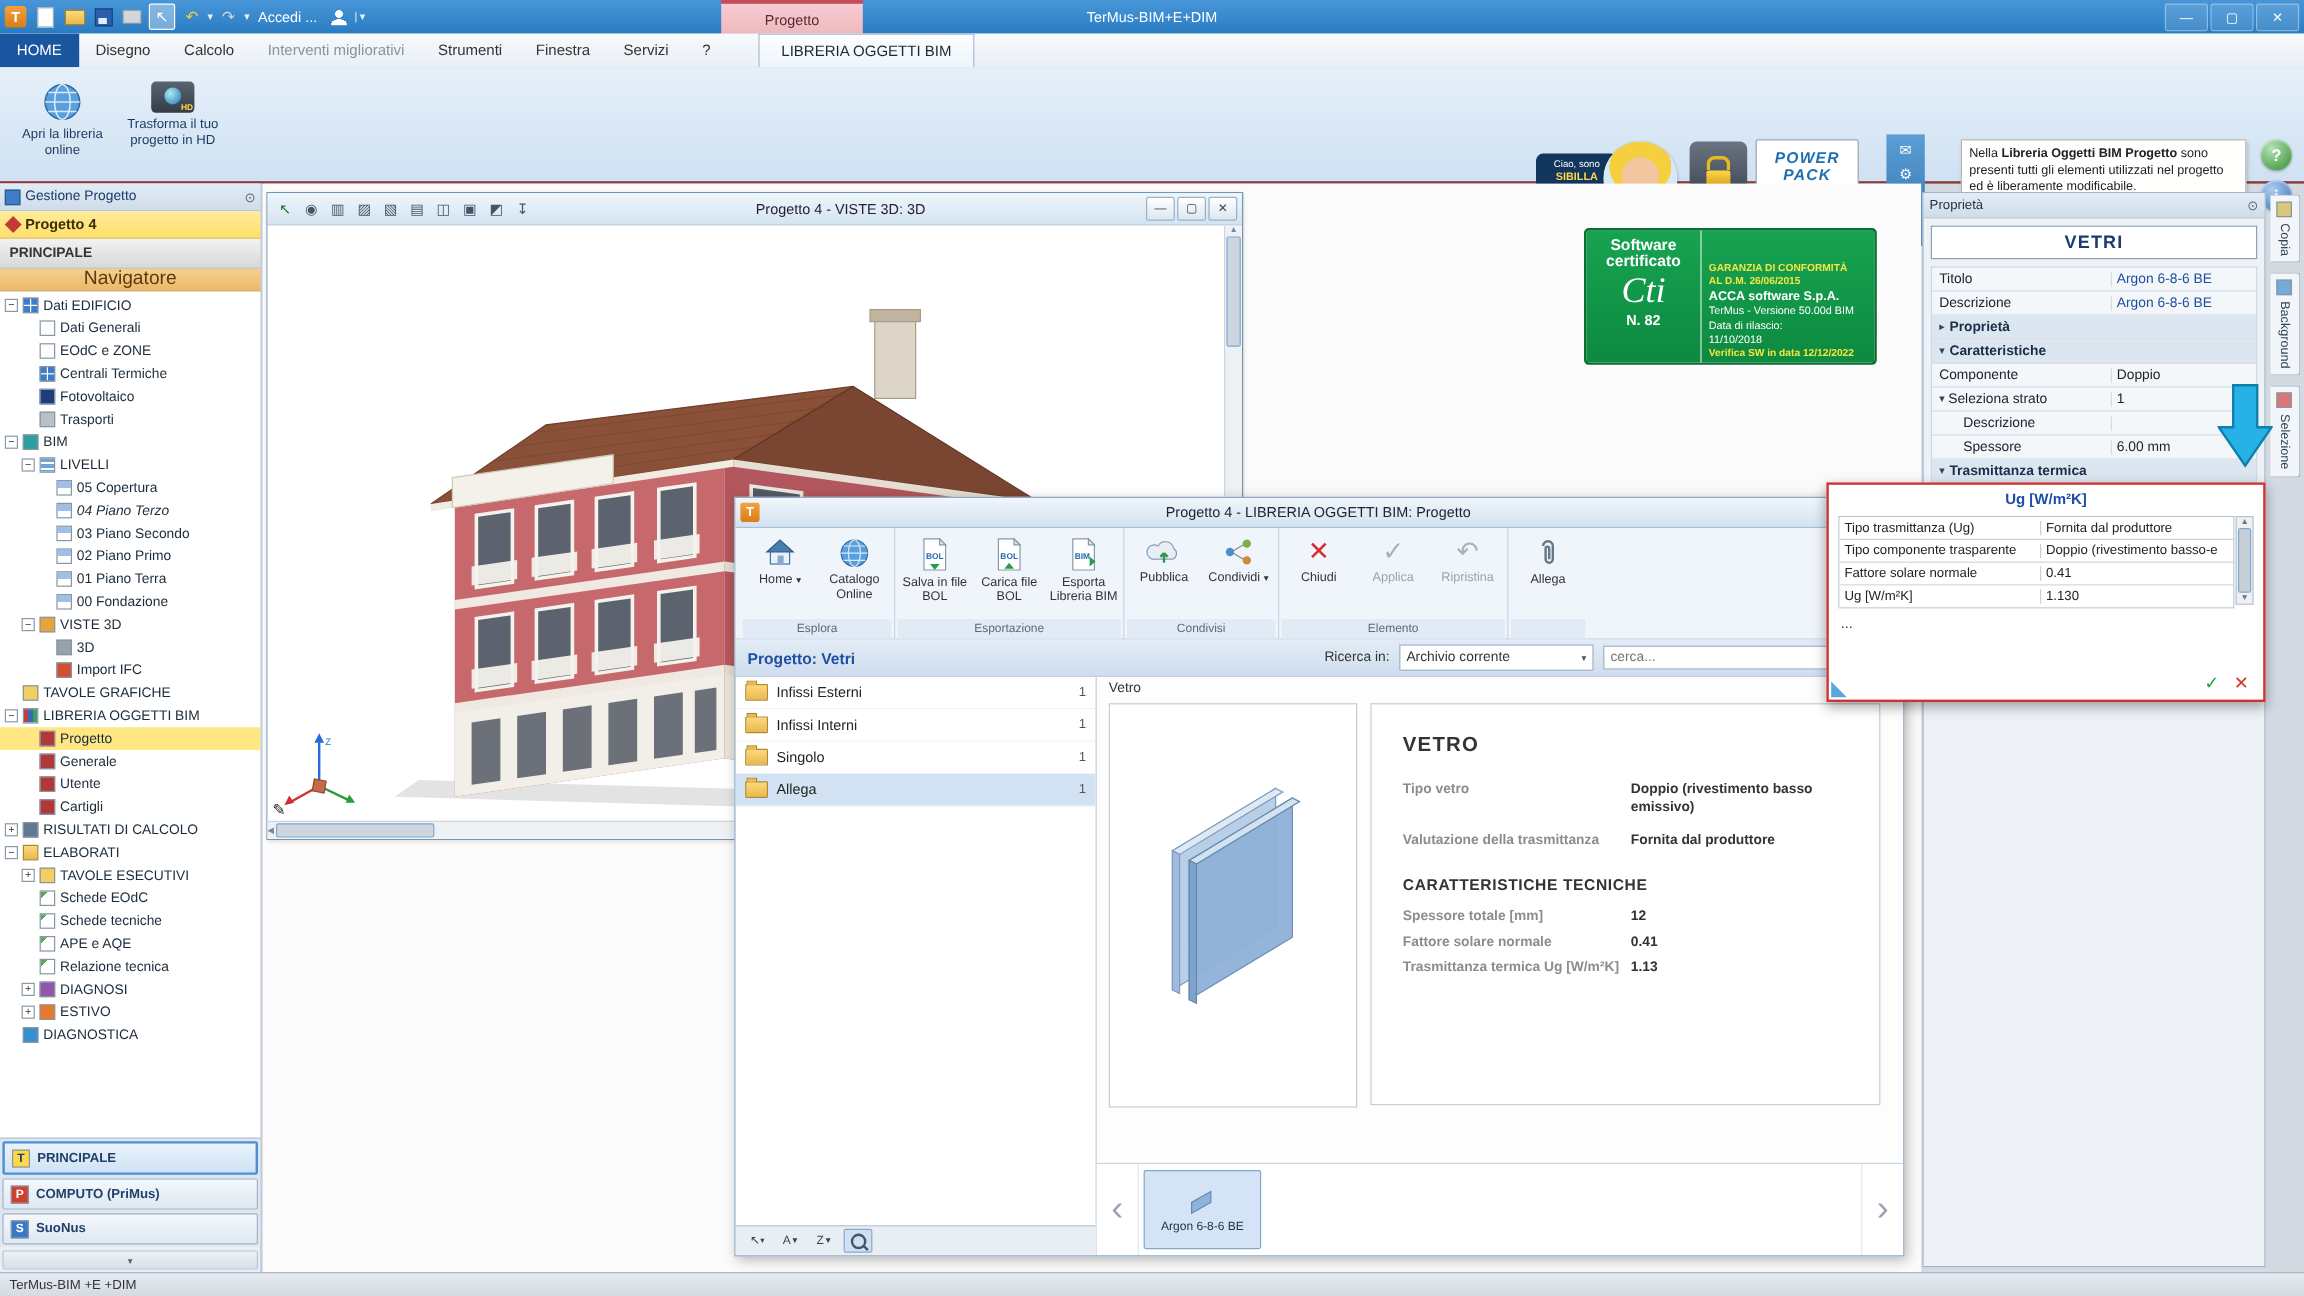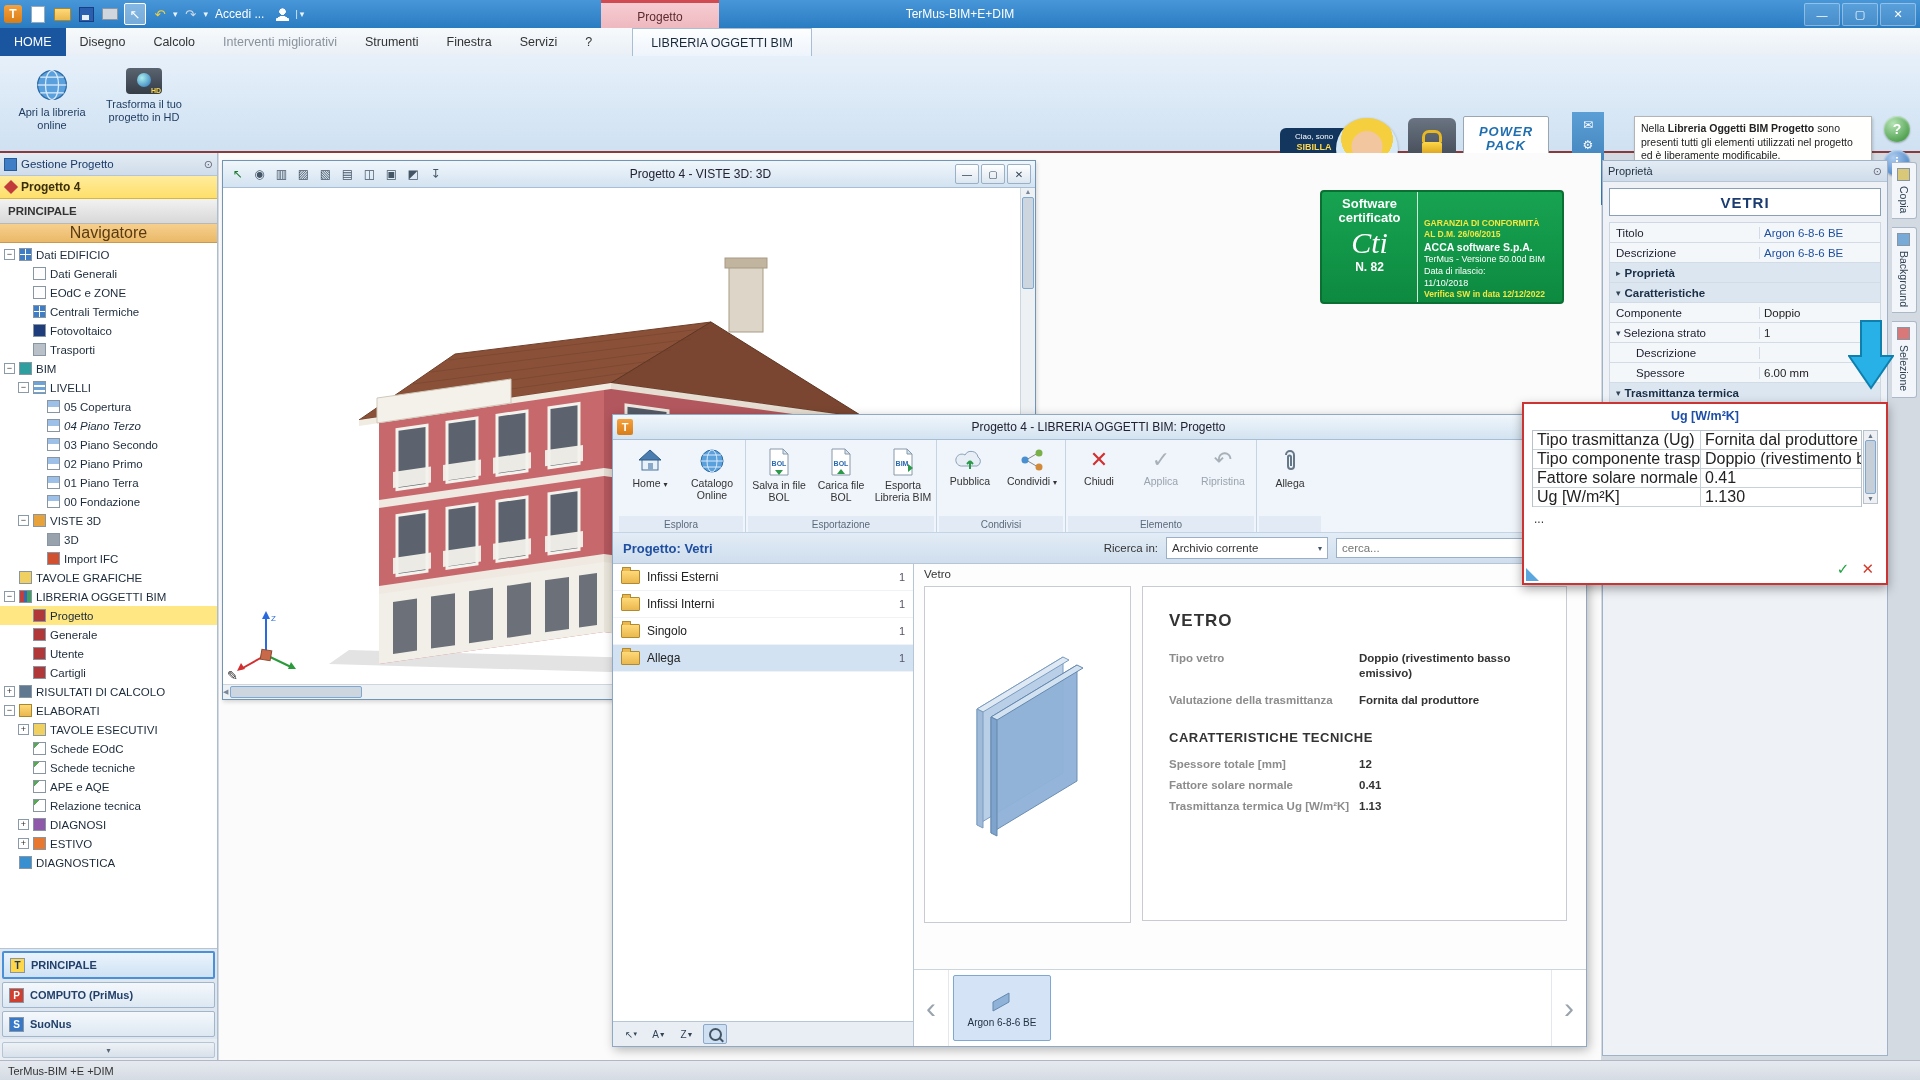--- a/index.html
+++ b/index.html
@@ -252,21 +252,21 @@
   .ugbox{flex:1;height:15px;background:#fff;border:2px solid #d43a2a;display:flex;align-items:center;padding:0 3px;
     font-size:11.5px;}
   .dots{width:17px;height:17px;margin-left:2px;background:linear-gradient(#f8f8f8,#ddd);border:1px solid #999;
     display:flex;align-items:center;justify-content:center;font-size:10px;}
   
   #popup{position:absolute;left:1522px;top:402px;width:366px;height:183px;background:#fff;border:2px solid #c33;
     box-shadow:0 4px 10px rgba(0,0,0,.35);box-sizing:border-box;z-index:6;}
   #popup-title{height:24px;display:flex;align-items:center;justify-content:center;font-weight:bold;font-size:12.5px;
     color:#1d4ea8;}
   #ptable{position:absolute;left:8px;right:24px;top:26px;border:1px solid #b8c2cc;border-bottom:none;}
-  .pprow{display:flex;height:18px;border-bottom:1px solid #c8d0d8;font-size:16px;align-items:center;background:#fff;}
+  .pprow{display:flex;height:18px;border-bottom:1px solid #c8d0d8;font-size:11px;align-items:center;background:#fff;}
   .ppk{width:168px;padding-left:4px;border-right:1px solid #c8d0d8;box-sizing:border-box;white-space:nowrap;overflow:hidden;color:#222;}
   .ppv{flex:1;padding:0 4px;white-space:nowrap;overflow:hidden;color:#222;}
   #pscroll{position:absolute;right:8px;top:26px;width:15px;height:74px;background:#eef0f3;border:1px solid #b8c2cc;
     box-sizing:border-box;display:flex;flex-direction:column;align-items:center;justify-content:space-between;font-size:7px;color:#678;padding:1px;}
   #pscroll .thumb{width:9px;flex:1;margin:1px 0;background:#c6cfd8;border-radius:2px;}
   #pellipsis{position:absolute;left:10px;top:108px;font-size:12px;color:#333;}
   #pops{position:absolute;right:12px;bottom:5px;display:flex;gap:12px;font-size:15px;font-weight:bold;}
   #pok{color:#1da53f;} #pcancel{color:#d43a2a;}
   #pgrip{position:absolute;left:2px;bottom:2px;width:0;height:0;border-bottom:13px solid #5aa7e0;border-right:13px solid transparent;}
   

